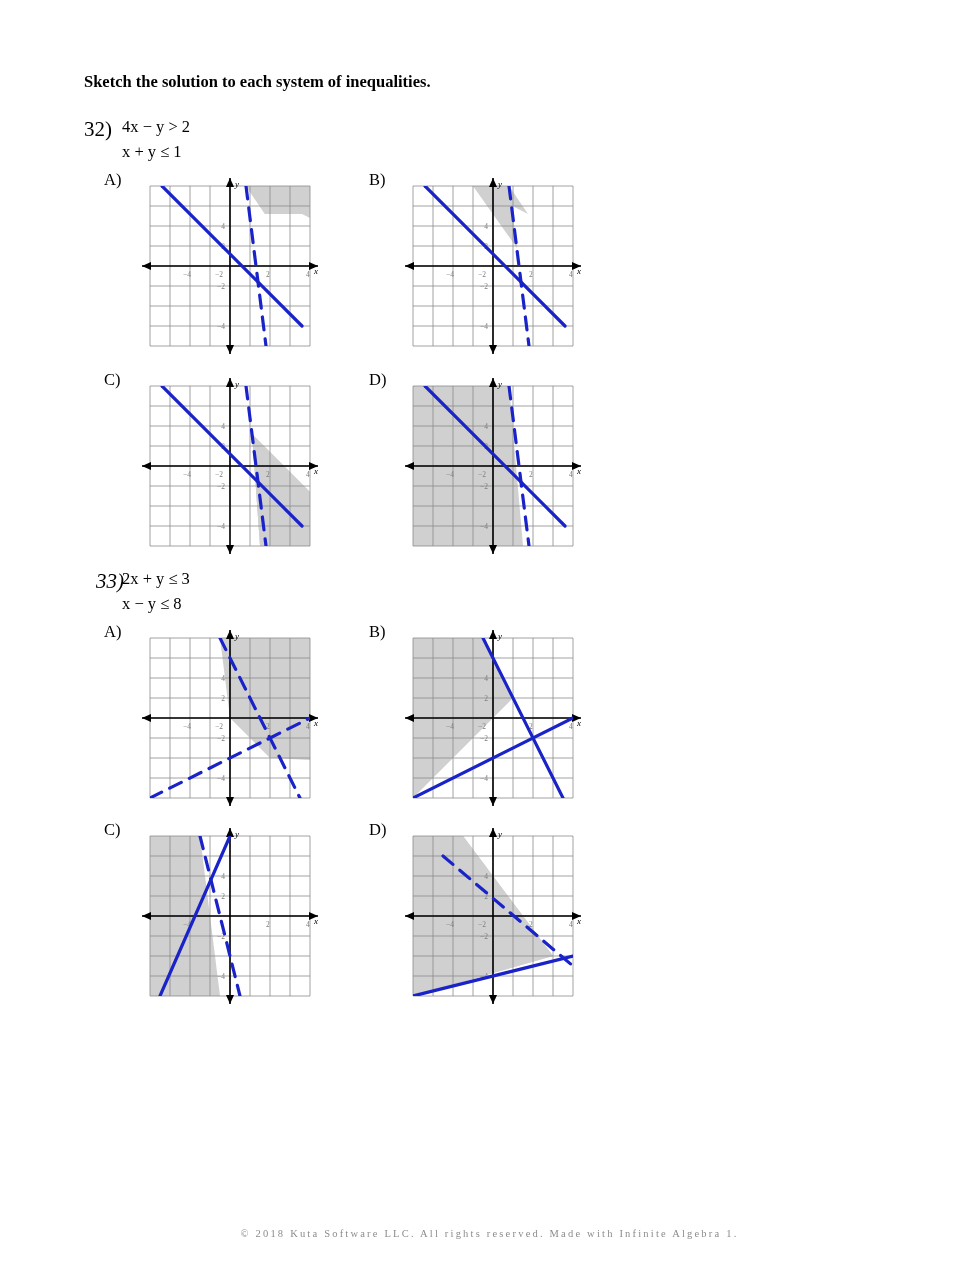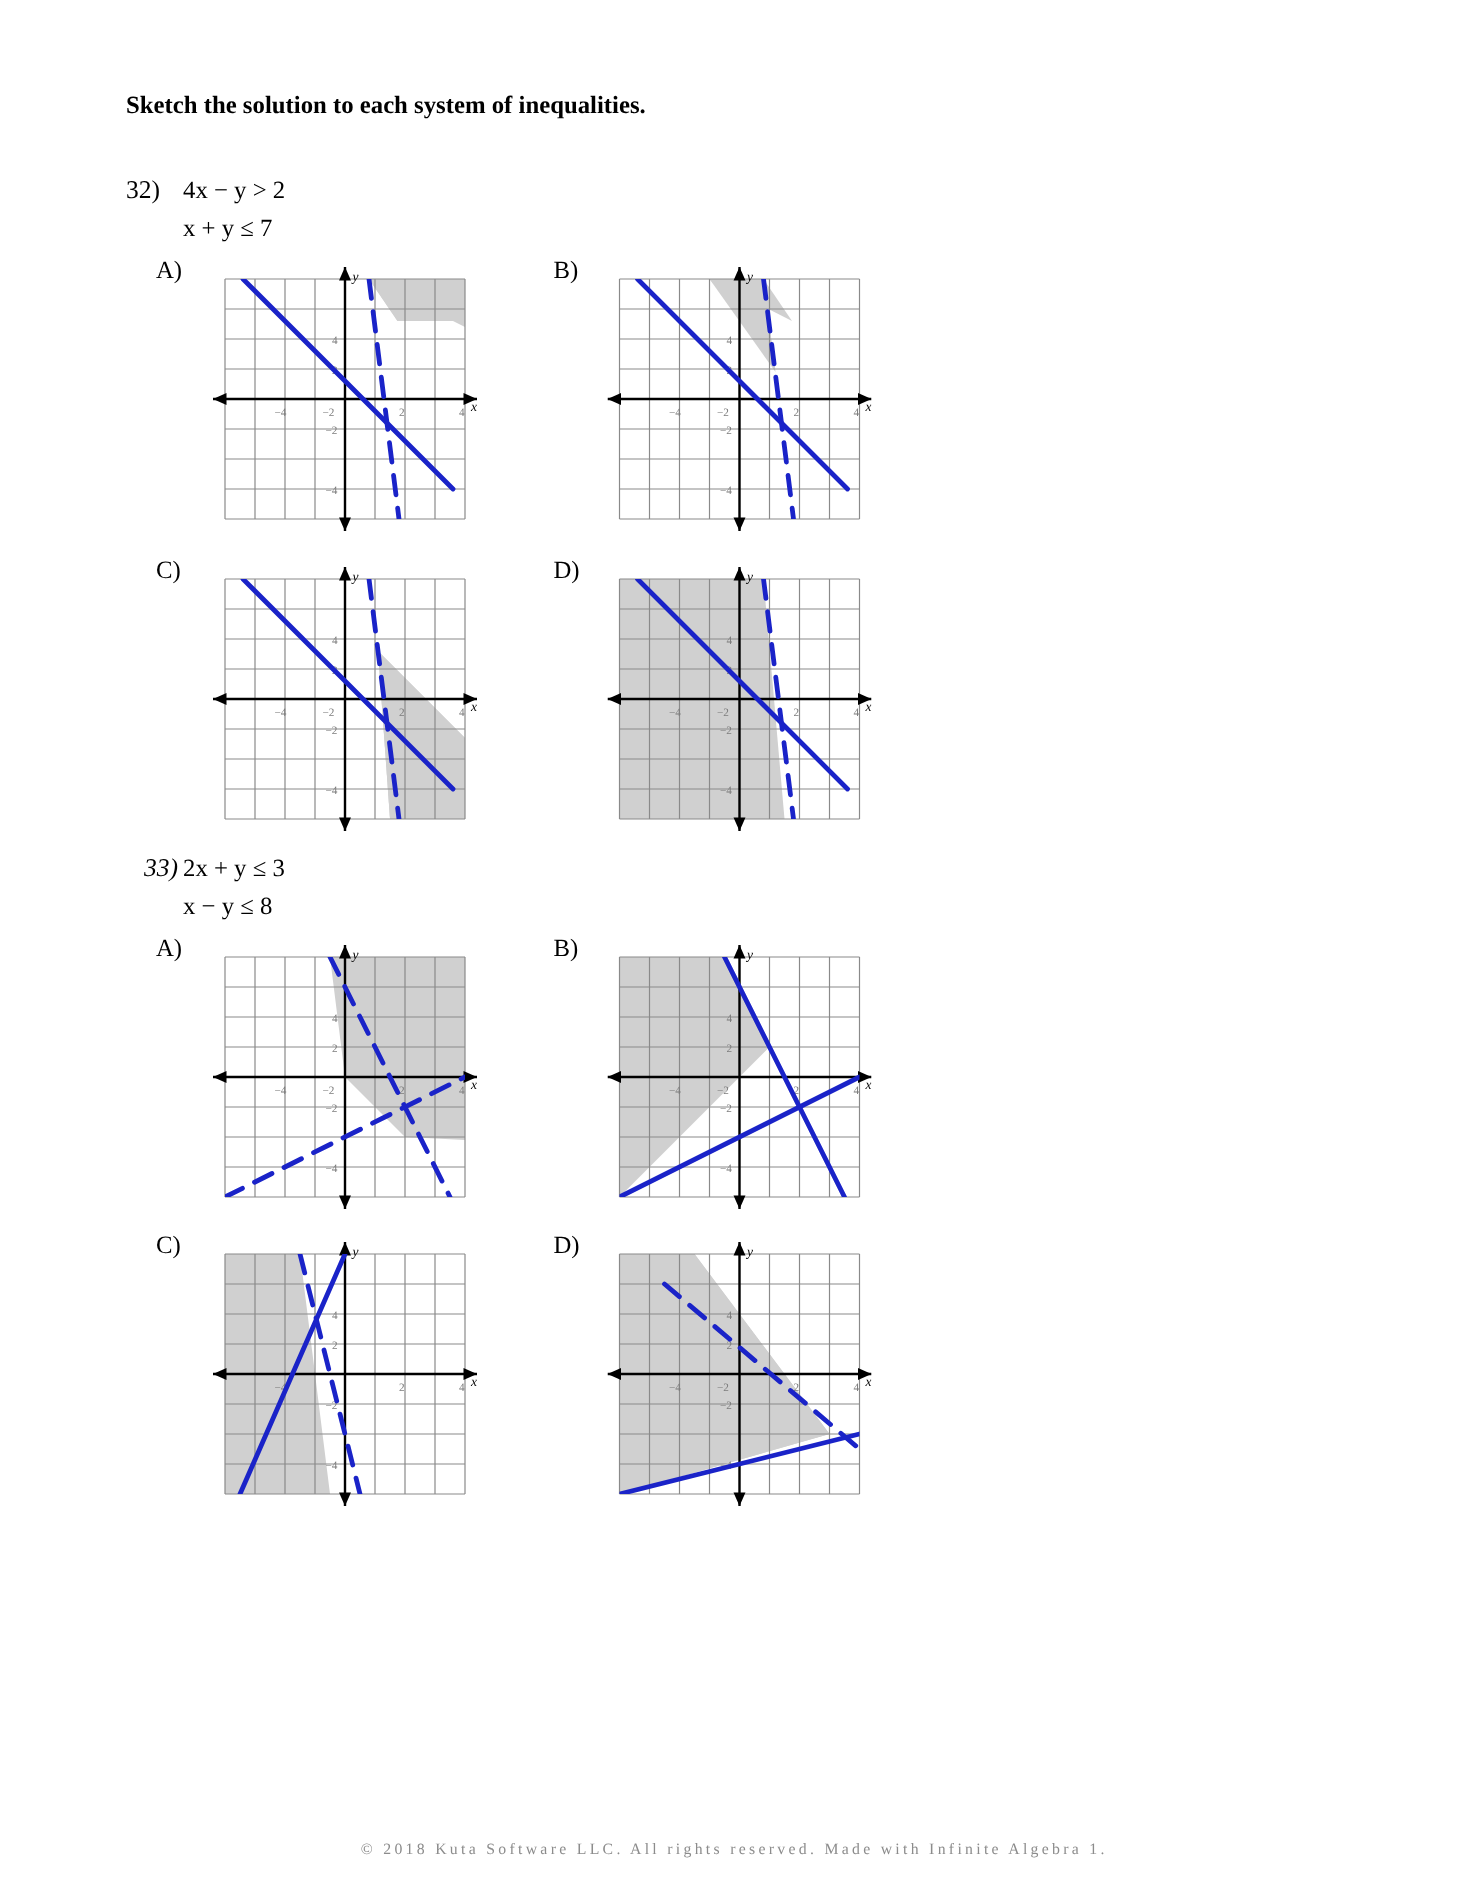--- a/index.html
+++ b/index.html
@@ -17,28 +17,28 @@
   }
   .page {
     position: absolute;
     left: 0; top: 0;
     width: 979px;
     height: 1266px;
   }
   .title {
     position: absolute;
     left: 84px;
-    top: 60px;
+    top: 72px;
     font-size: 16.5px;
     font-weight: bold;
     font-family: "Liberation Serif", serif;
   }
   .prob-num {
     position: absolute;
-    font-size: 17px;
+    font-size: 21px;
   }
   .ineq {
     position: absolute;
     font-size: 16.5px;
     white-space: nowrap;
   }
   .choice-label {
     position: absolute;
     font-size: 16.5px;
   }
@@ -59,21 +59,21 @@
 </style>
 </head>
 <body>
 
 <div class="page">
 
   <div class="title">Sketch the solution to each system of inequalities.</div>
 
   <div class="prob-num" style="left:84px; top:117px;">32)</div>
   <div class="ineq" style="left:122px; top:117px;">4x − y &gt; 2</div>
-  <div class="ineq" style="left:122px; top:142px;">x + y ≤ 7</div>
+  <div class="ineq" style="left:122px; top:142px;">x + y ≤ 1</div>
 
   <div class="choice-label" style="left:104px; top:170px;">A)</div>
   <div class="choice-label" style="left:369px; top:170px;">B)</div>
   <div class="choice-label" style="left:104px; top:370px;">C)</div>
   <div class="choice-label" style="left:369px; top:370px;">D)</div>
 
   <div class="graph" style="left:142px; top:178px;">
     <svg width="176" height="176" viewBox="0 0 176 176" xmlns="http://www.w3.org/2000/svg">
       <defs>
         <clipPath id="c32a">

